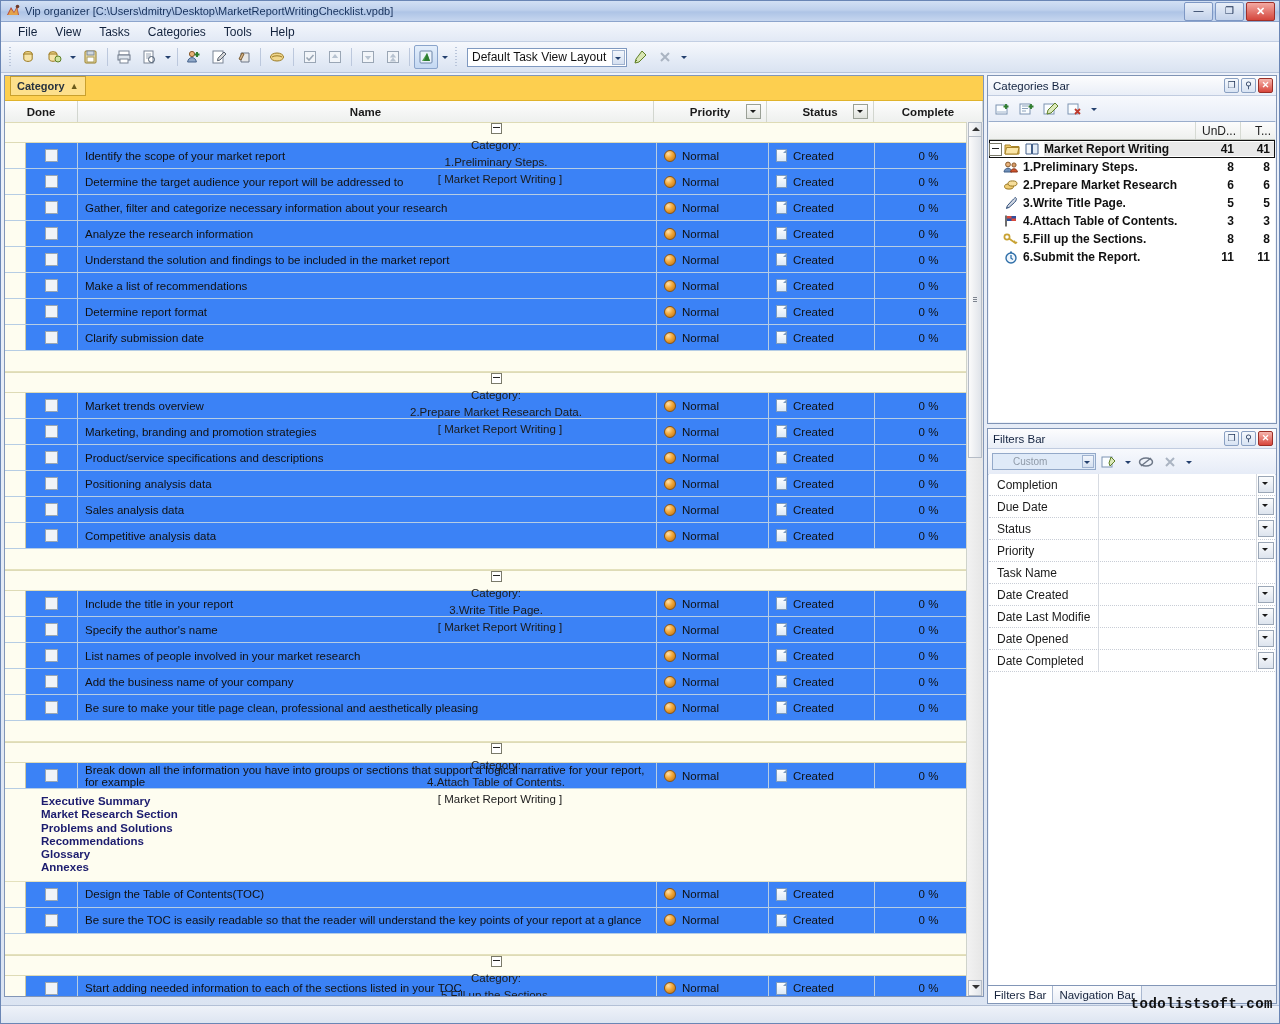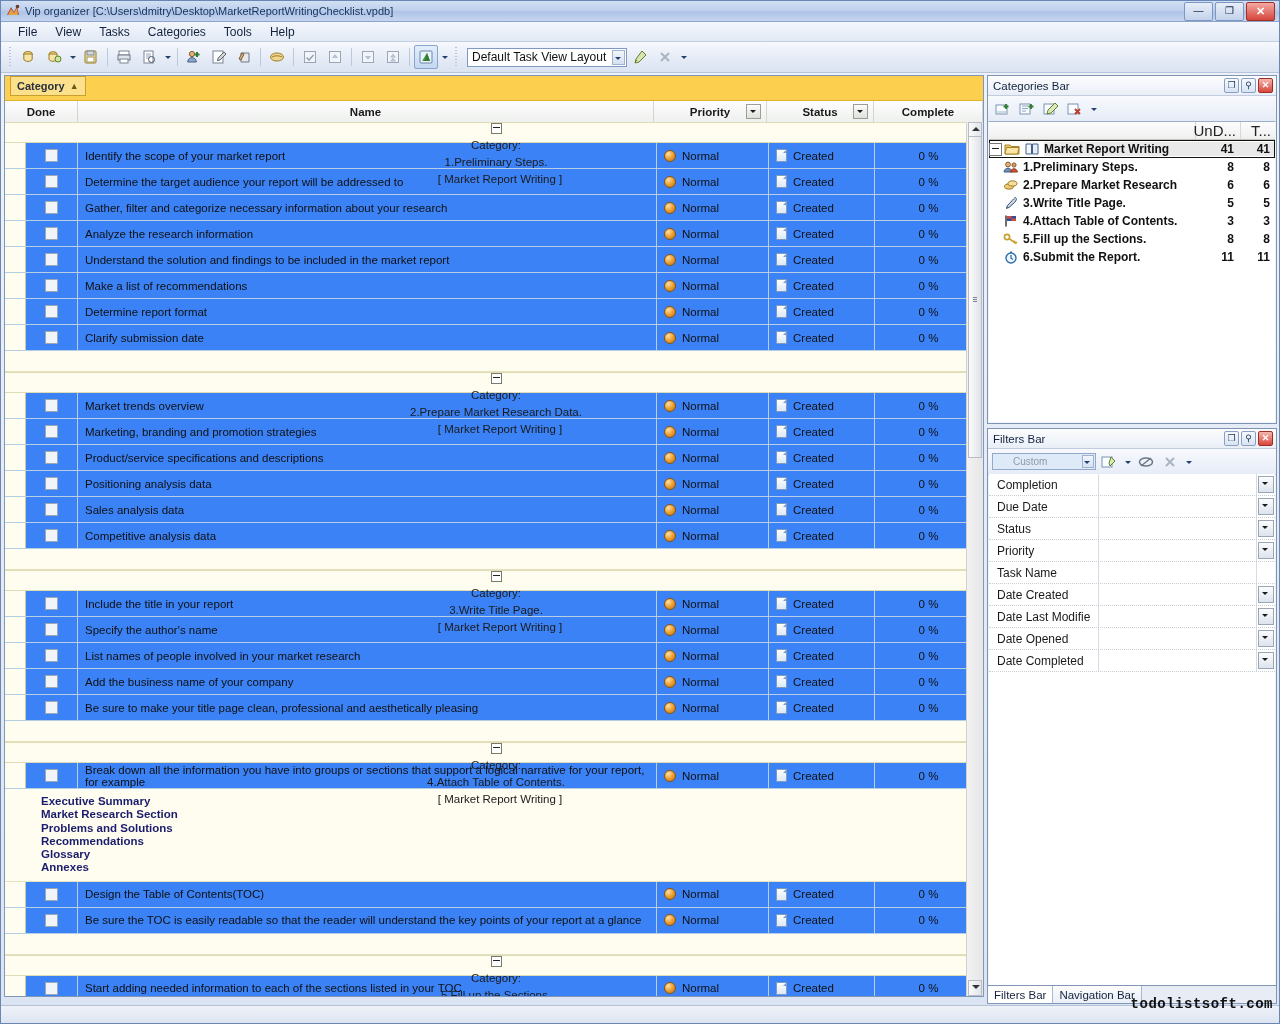--- a/index.html
+++ b/index.html
@@ -152,21 +152,21 @@
     font-size:9px;color:#1b3055;line-height:1;}
   .pbtn.x .g{color:#fff;font-weight:bold;}
 
   .ptool{height:25px;display:flex;align-items:center;gap:2px;padding-left:4px;
     background:linear-gradient(#f7f9fd,#e6ecf7);border-bottom:1px solid #ccd6e7;}
   .ptbtn{width:20px;height:20px;position:relative;border:1px solid transparent;border-radius:2px;}
 
   .ctree{position:absolute;left:1px;right:1px;top:45px;bottom:1px;background:#fff;
     border-top:1px solid #9aadcb;overflow:hidden;}
   .ct-head{height:17px;display:flex;background:linear-gradient(#fcfcfc,#eef0ee);
-    border-bottom:1px solid #c0c4bc;font-size:15px;color:#222;}
+    border-bottom:1px solid #c0c4bc;font-size:12px;color:#222;}
   .ct-head .s1{flex:1 1 auto;border-right:1px solid #d6dad3;}
   .ct-head .s2{width:40px;flex:0 0 40px;text-align:right;padding-right:4px;
     border-right:1px solid #d6dad3;display:flex;align-items:center;justify-content:flex-end;}
   .ct-head .s3{width:30px;flex:0 0 30px;display:flex;align-items:center;justify-content:flex-end;padding-right:4px;}
   .ctrow{height:18px;display:flex;align-items:center;font-size:12px;font-weight:bold;color:#111;}
   .ctrow.root{}
   .ctrow .lbl{flex:1 1 auto;white-space:nowrap;overflow:hidden;}
   .ctrow .n1{width:40px;flex:0 0 40px;text-align:right;padding-right:6px;font-weight:bold;}
   .ctrow .n2{width:30px;flex:0 0 30px;text-align:right;padding-right:5px;font-weight:bold;}
   .ctrow.sel .lbl,.ctrow.sel .n1,.ctrow.sel .n2{background:#e9e9e9;}

